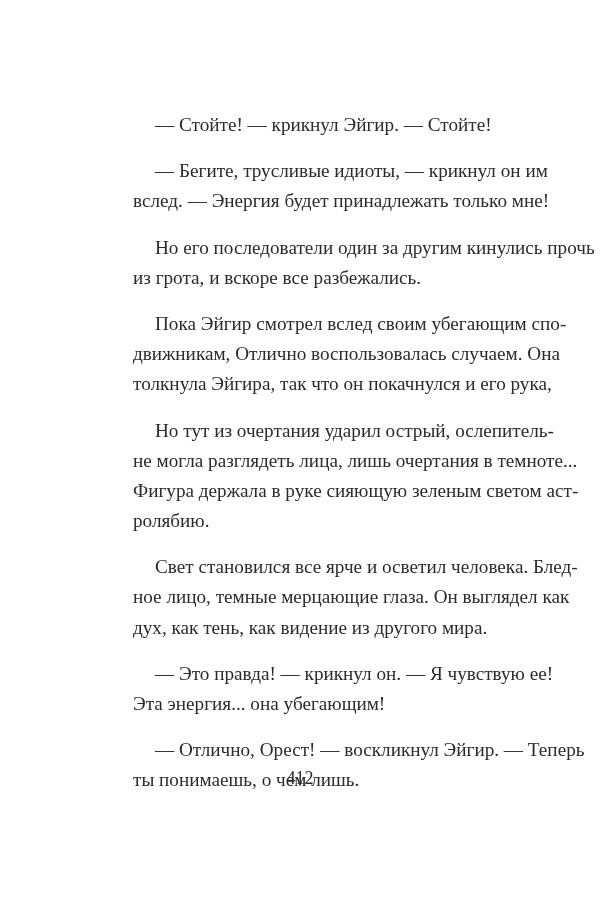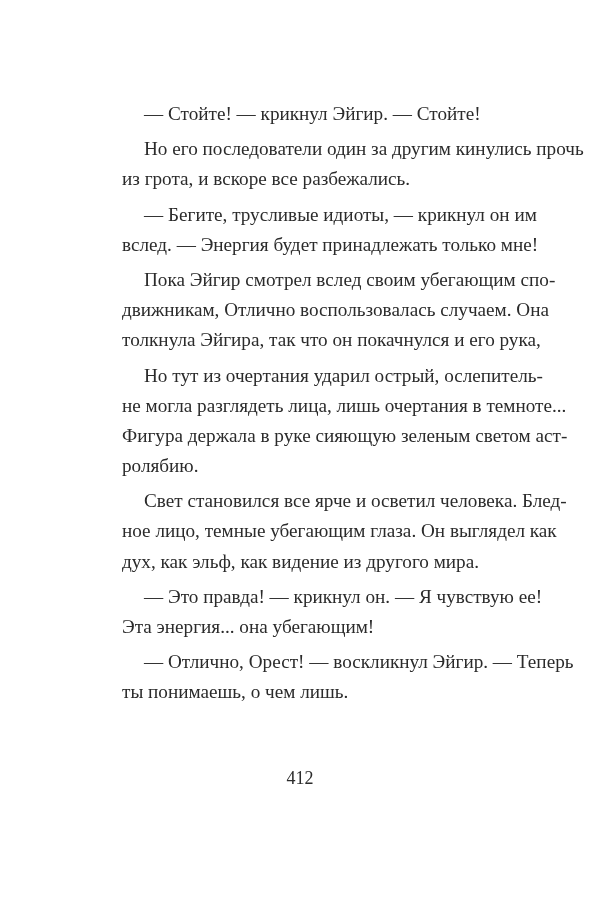--- a/index.html
+++ b/index.html
@@ -25,21 +25,21 @@
       position: absolute;
       left: 117px;
       top: 94px;
       width: 417px;
       font-family: "Liberation Serif", "DejaVu Serif", serif;
       font-size: 19.2px;
       line-height: 30.2px;
       color: #2b2b2b;
     }
     .para {
-      margin: 5px;
+      margin: 16px;
       padding: 0;
     }
     .line {
       display: block;
       white-space: nowrap;
       text-align: justify;
       text-align-last: justify;
       height: 30.2px;
     }
     .line.last {
@@ -63,46 +63,46 @@
 <body>
 
 <div class="page">
   <div class="text-block">
 
     <p class="para">
       <span class="line indent last">— Стойте! — крикнул Эйгир. — Стойте!</span>
     </p>
 
     <p class="para">
-      <span class="line indent">Но его последователи один за другим кинулись прочь</span>
-      <span class="line last">из грота, и вскоре все разбежались.</span>
+      <span class="line indent">— Бегите, трусливые идиоты, — крикнул он им</span>
+      <span class="line">вслед. — Энергия будет принадлежать только мне!</span>
     </p>
 
     <p class="para">
-      <span class="line indent">— Бегите, трусливые идиоты, — крикнул он им</span>
-      <span class="line">вслед. — Энергия будет принадлежать только мне!</span>
+      <span class="line indent">Но его последователи один за другим кинулись прочь</span>
+      <span class="line last">из грота, и вскоре все разбежались.</span>
     </p>
 
     <p class="para">
       <span class="line indent">Пока Эйгир смотрел вслед своим убегающим спо-</span>
       <span class="line">движникам, Отлично воспользовалась случаем. Она</span>
       <span class="line">толкнула Эйгира, так что он покачнулся и его рука,</span>
     </p>
 
     <p class="para">
       <span class="line indent">Но тут из очертания ударил острый, ослепитель-</span>
       <span class="line">не могла разглядеть лица, лишь очертания в темноте...</span>
       <span class="line">Фигура держала в руке сияющую зеленым светом аст-</span>
       <span class="line last">ролябию.</span>
     </p>
 
     <p class="para">
       <span class="line indent">Свет становился все ярче и осветил человека. Блед-</span>
-      <span class="line">ное лицо, темные убегающим глаза. Он выглядел как</span>
-      <span class="line last">дух, как эльф, как видение из другого мира.</span>
+      <span class="line">ное лицо, темные мерцающие глаза. Он выглядел как</span>
+      <span class="line last">дух, как тень, как видение из другого мира.</span>
     </p>
 
     <p class="para">
       <span class="line indent">— Это правда! — крикнул он. — Я чувствую ее!</span>
       <span class="line last">Эта энергия... она убегающим!</span>
     </p>
 
 
     <p class="para">
       <span class="line indent">— Отлично, Орест! — воскликнул Эйгир. — Теперь</span>

